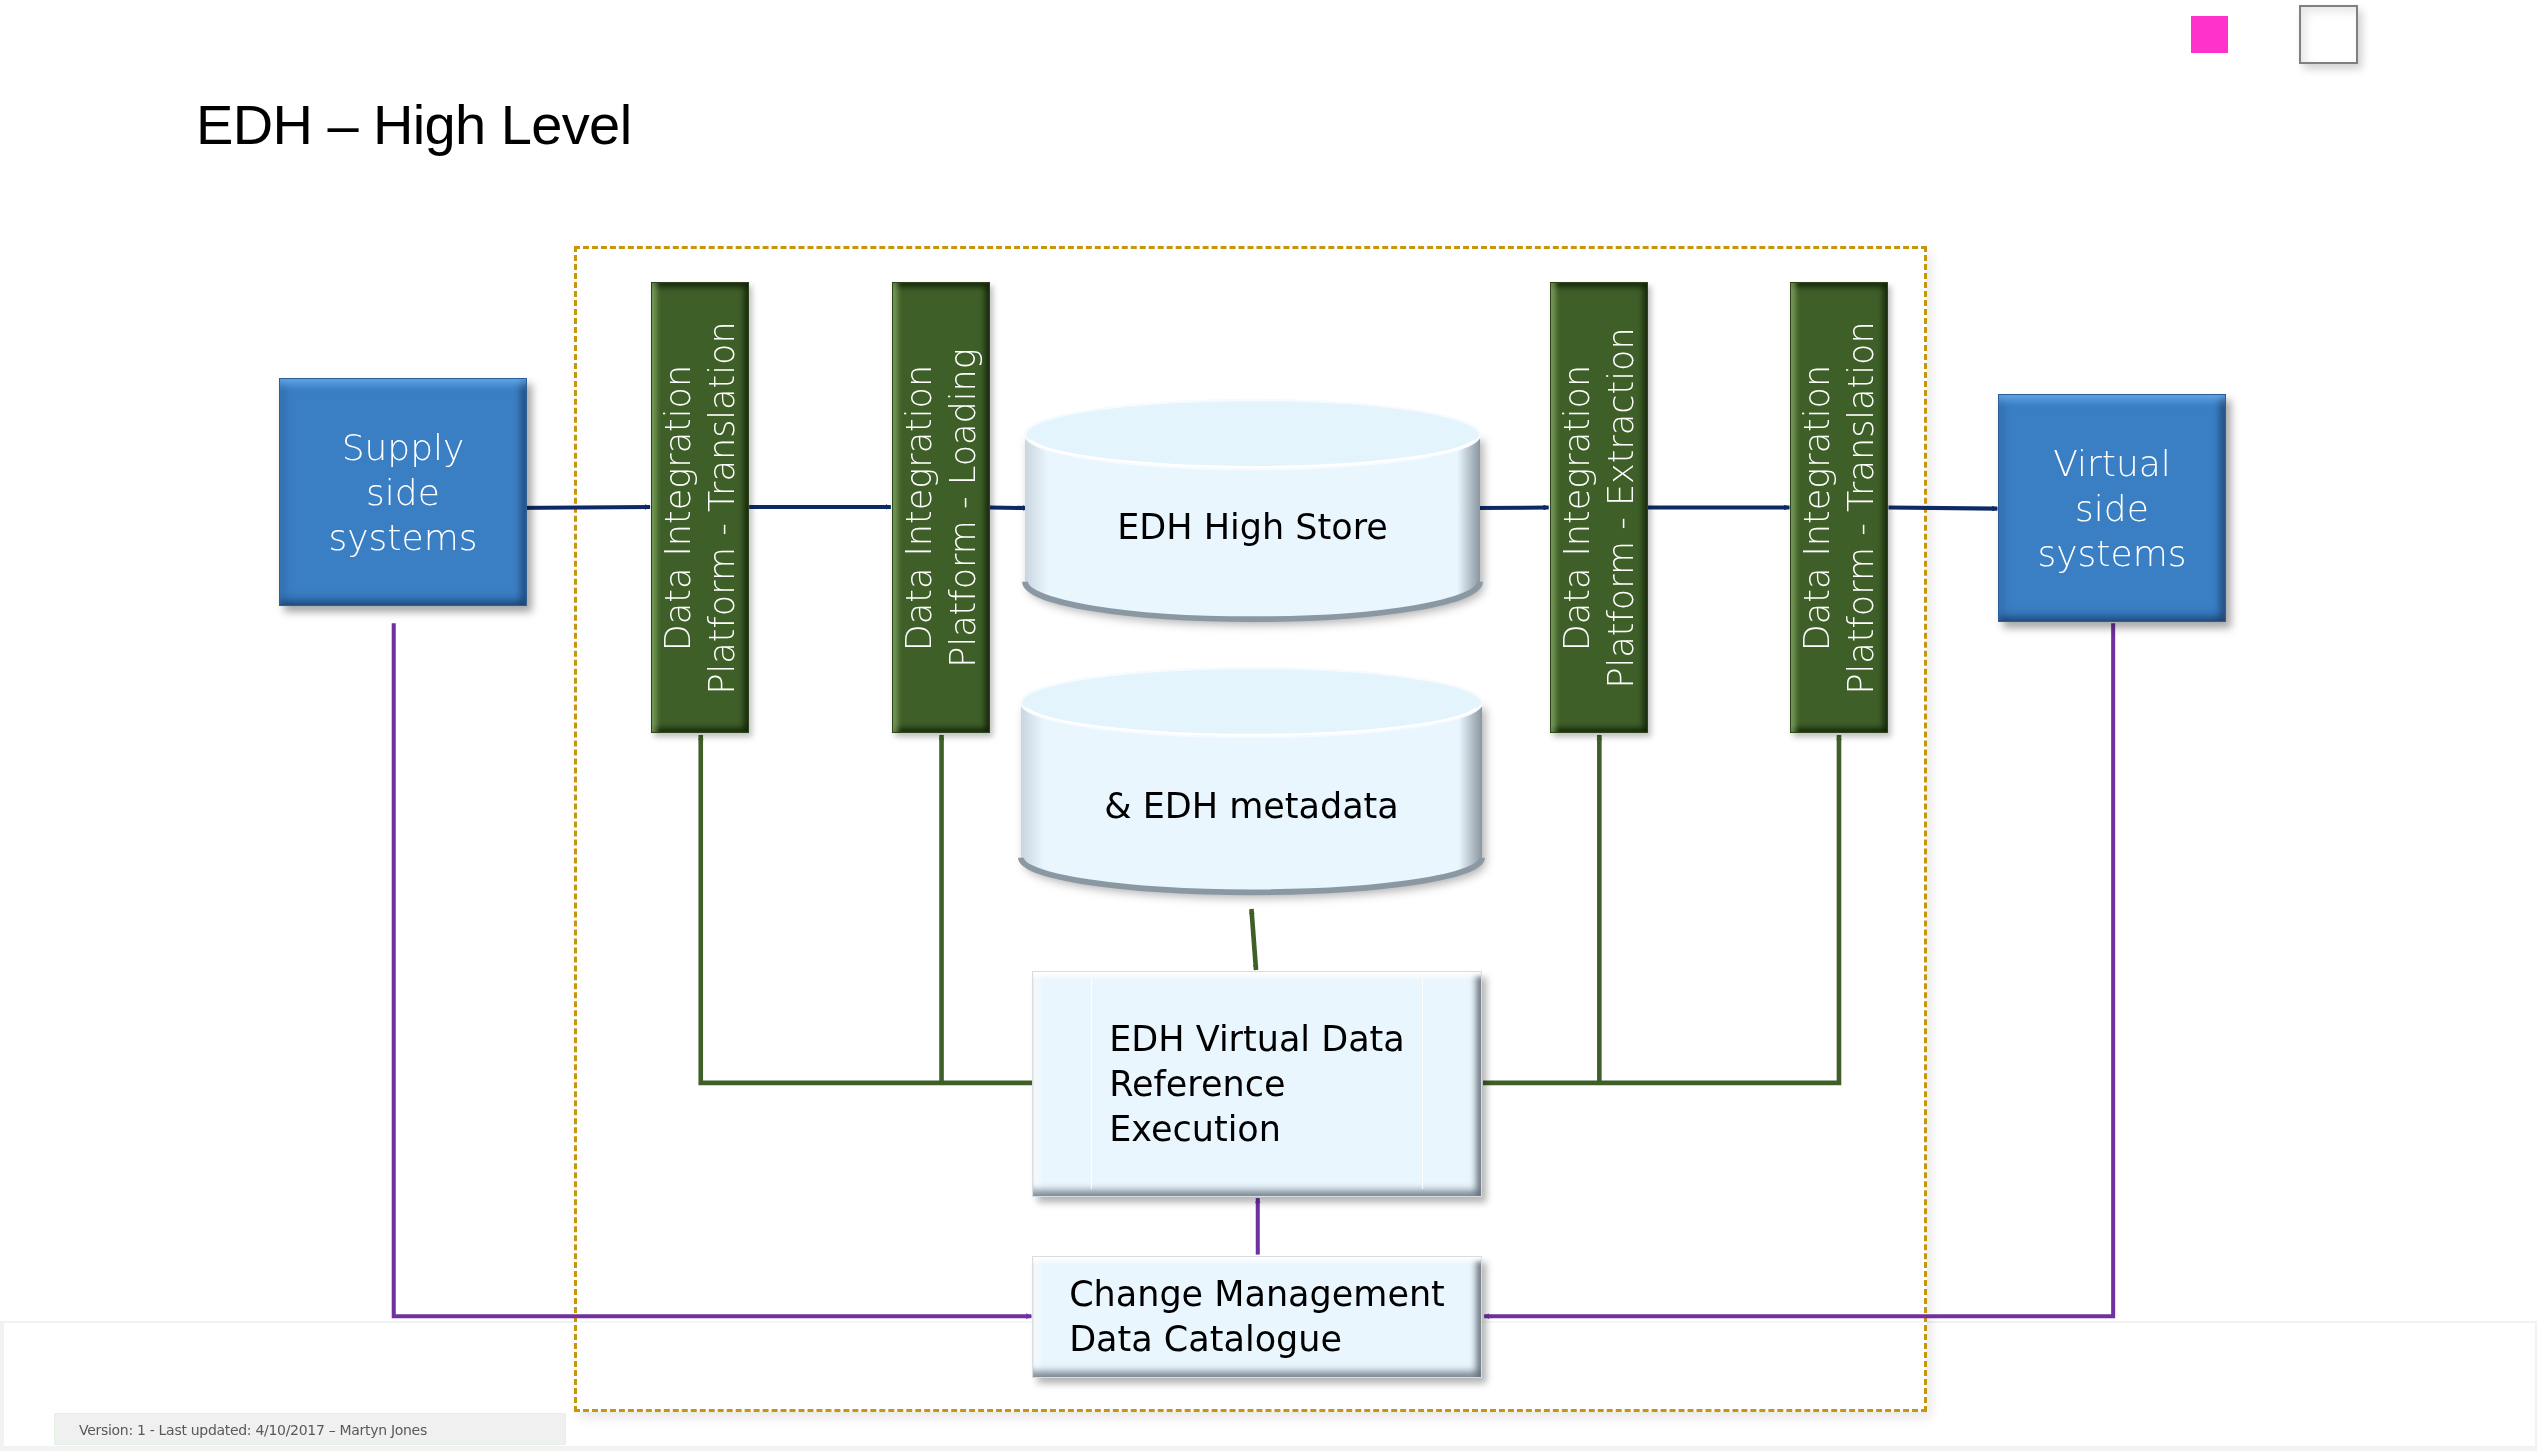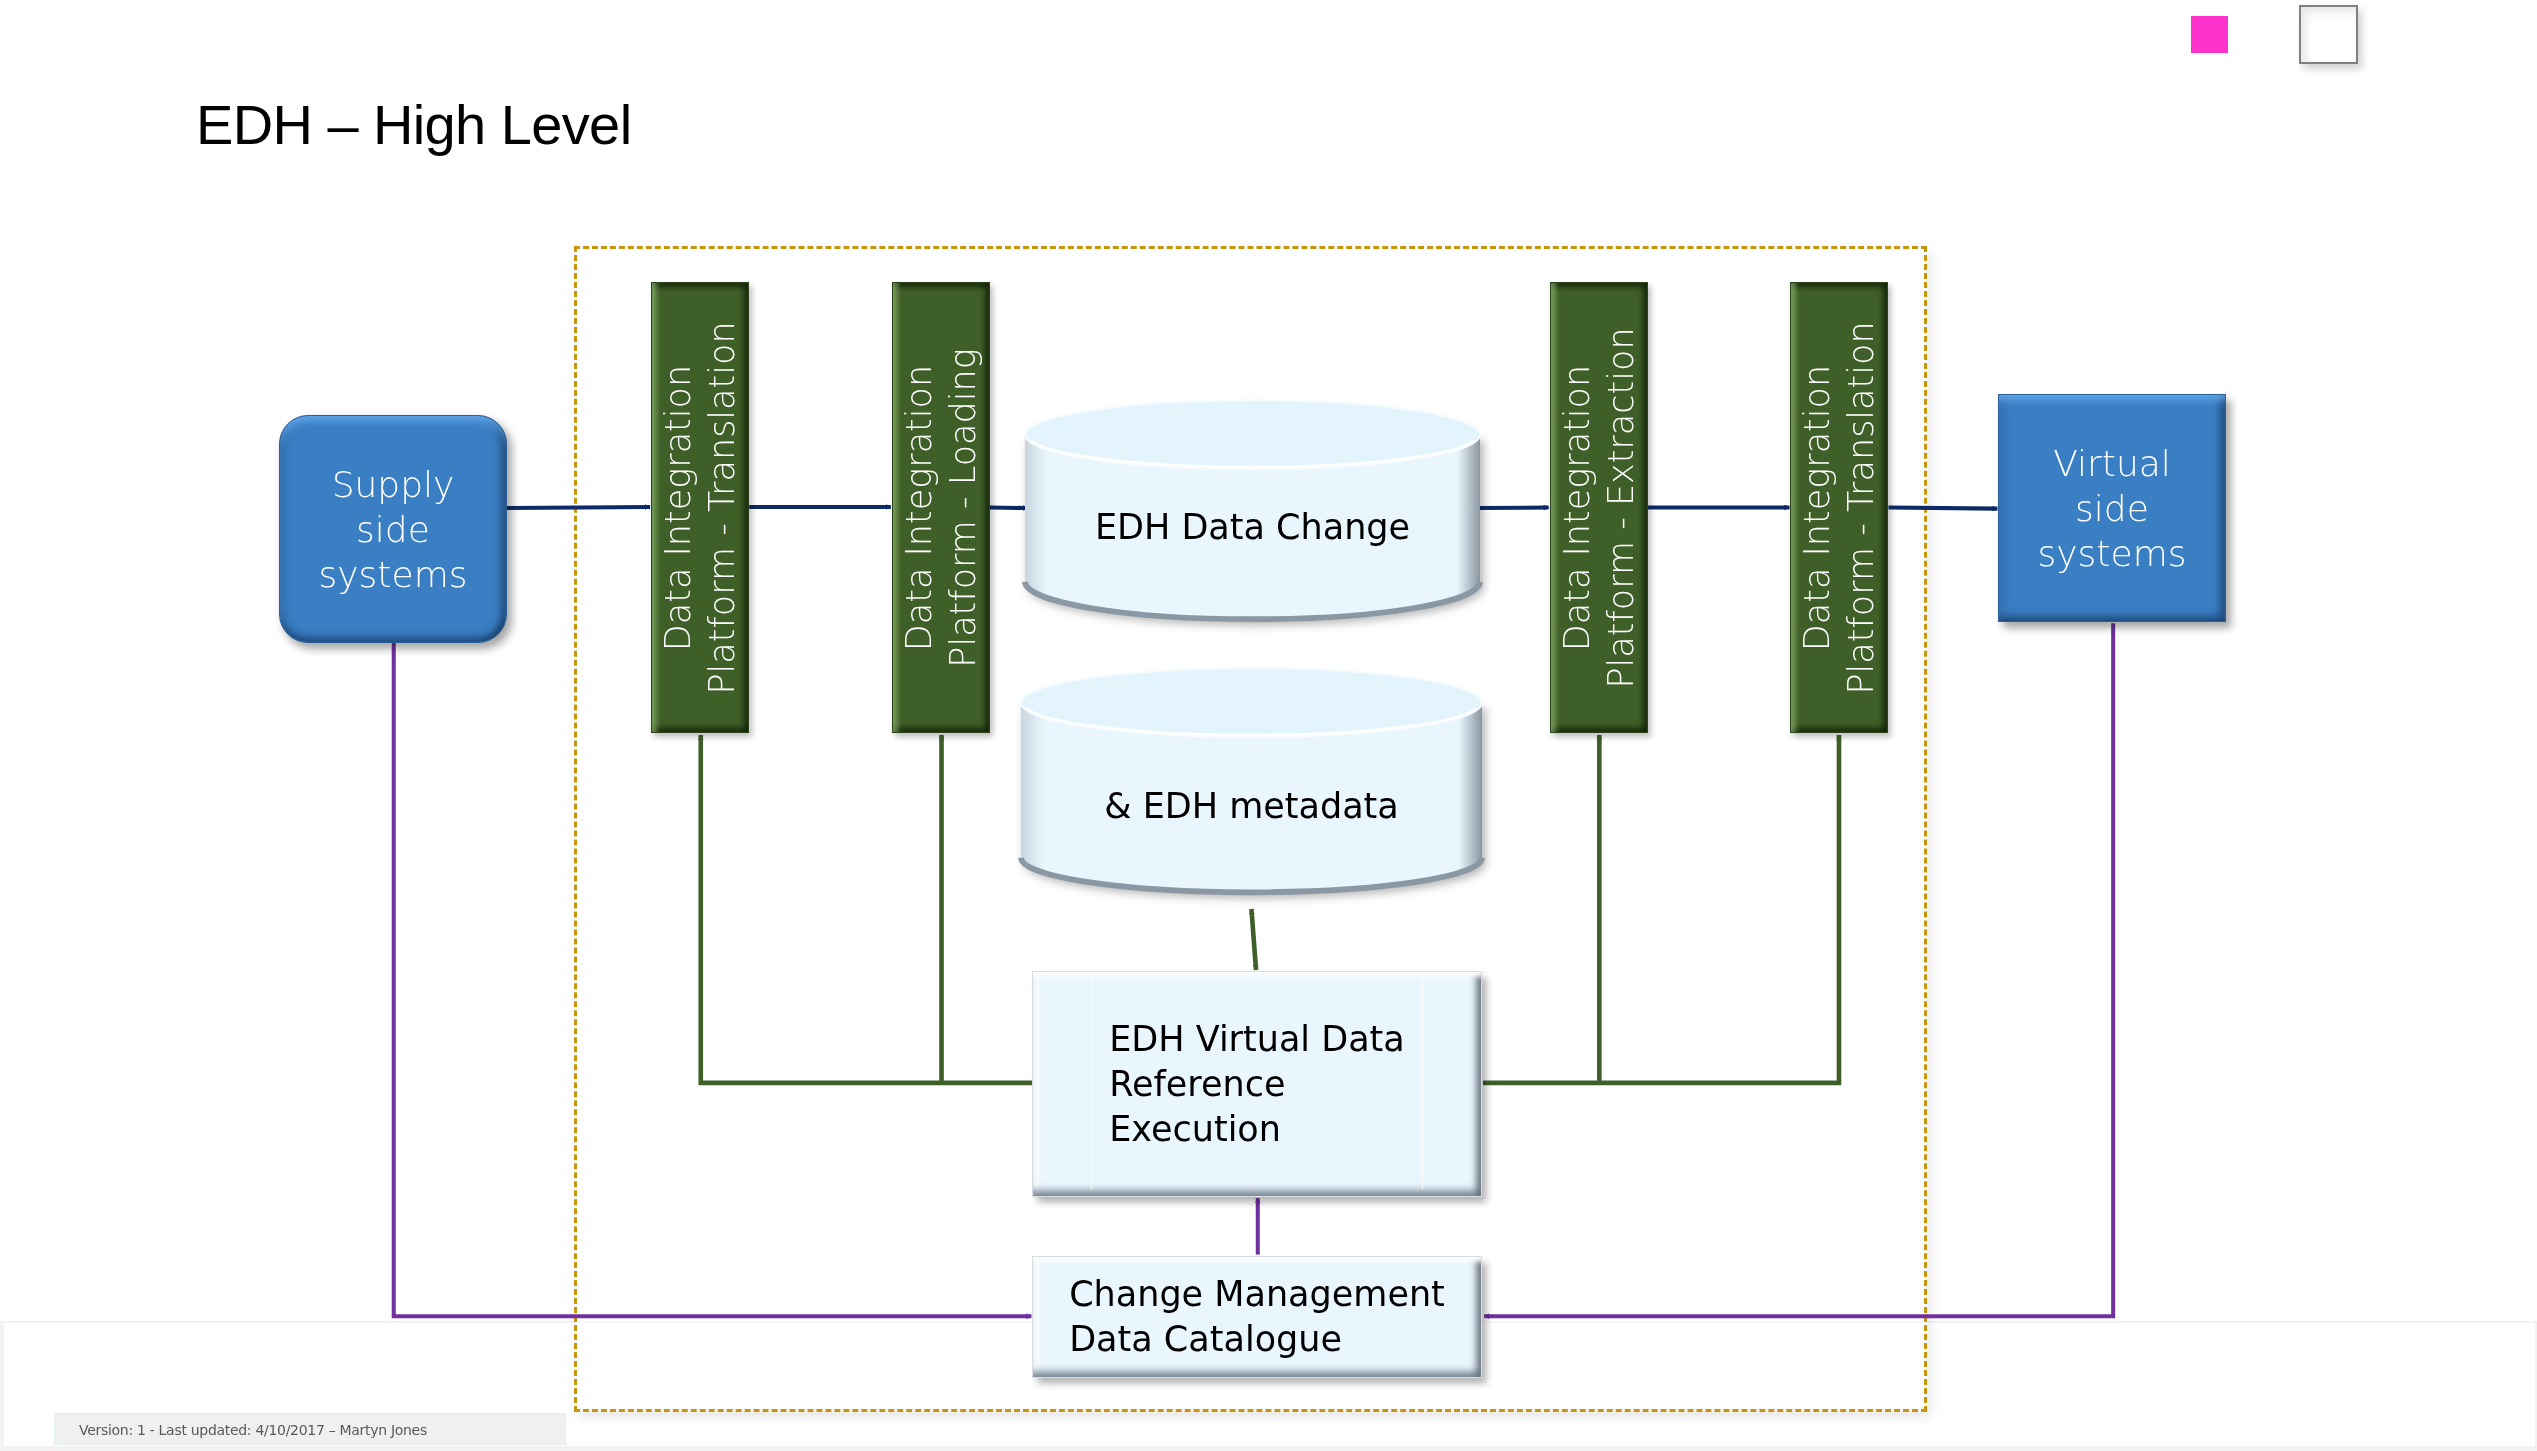--- a/index.html
+++ b/index.html
@@ -36,21 +36,21 @@
   .bluebox { background: #3a7ec3; color: #fff; text-align: center;
              border: 1.7px solid #2a5f9a;
              box-shadow: 4.6px 5.8px 8px rgba(0,0,0,0.35),
                          inset 0 8px 8px -3.5px rgba(120,190,255,0.75),
                          inset 0 -8px 8px -3.5px rgba(20,50,90,0.65),
                          inset 8px 0 8px -4.6px rgba(40,90,150,0.5),
                          inset -8px 0 8px -4.6px rgba(10,30,60,0.7);
              display: flex; align-items: center; justify-content: center;
              font-family: "DejaVu Sans", sans-serif; font-weight: 300;
              font-size: 36px; line-height: 45px; }
-  .supply { left: 279px; top: 415px; width: 228px; height: 228px; border-radius: 29px; }
+  .supply { left: 279px; top: 378px; width: 248px; height: 228px; }
   .demand { left: 1998px; top: 394px; width: 228px; height: 228px; }
 
   
   .greenbar { background: #3f5f28; color: #fff;
               border: 1.7px solid #2c4419;
               box-shadow: 2.9px 3.5px 5.8px rgba(0,0,0,0.25),
                           inset 8px 0 5.8px -3.5px rgba(140,180,110,0.7),
                           inset -8px 0 5.8px -3.5px rgba(20,35,10,0.8),
                           inset 0 8px 5.8px -3.5px rgba(20,35,10,0.8),
                           inset 0 -8px 5.8px -3.5px rgba(20,35,10,0.8);
@@ -187,21 +187,21 @@
         <stop offset="0.95" stop-color="#eaf6fd"></stop>
           <stop offset="1" stop-color="#8a96a0"></stop>
       </linearGradient>
     </defs>
     <path d="M0,60 L0,315 A395,65 0 0 0 790,315 L790,60 Z" fill="url(#cylBody)" style="filter:drop-shadow(6px 10px 8px rgba(0,0,0,0.3))"></path>
     <path d="M0,315 A395,65 0 0 0 790,315" fill="none" stroke="#8a98a4" stroke-width="10"></path>
     <ellipse cx="395" cy="60" rx="395" ry="60" fill="#e4f4fc" stroke="#f6fbff" stroke-width="4"></ellipse>
     <path d="M10,70 A390,55 0 0 0 780,70" fill="none" stroke="#ffffff" stroke-width="4"></path>
   </svg>
   <div class="label">
-    <div>EDH Data Change</div>
+    <div>EDH High Store</div>
   </div>
 </div>
 
 <div class="abs cyl cyl2">
   <svg viewBox="0 0 800 400" preserveAspectRatio="none">
     <defs>
       <linearGradient id="cylBody2" x1="0" x2="1" y1="0" y2="0">
         <stop offset="0" stop-color="#c9d6df"></stop>
           <stop offset="0.05" stop-color="#eaf6fd"></stop>
         <stop offset="0.95" stop-color="#eaf6fd"></stop>

